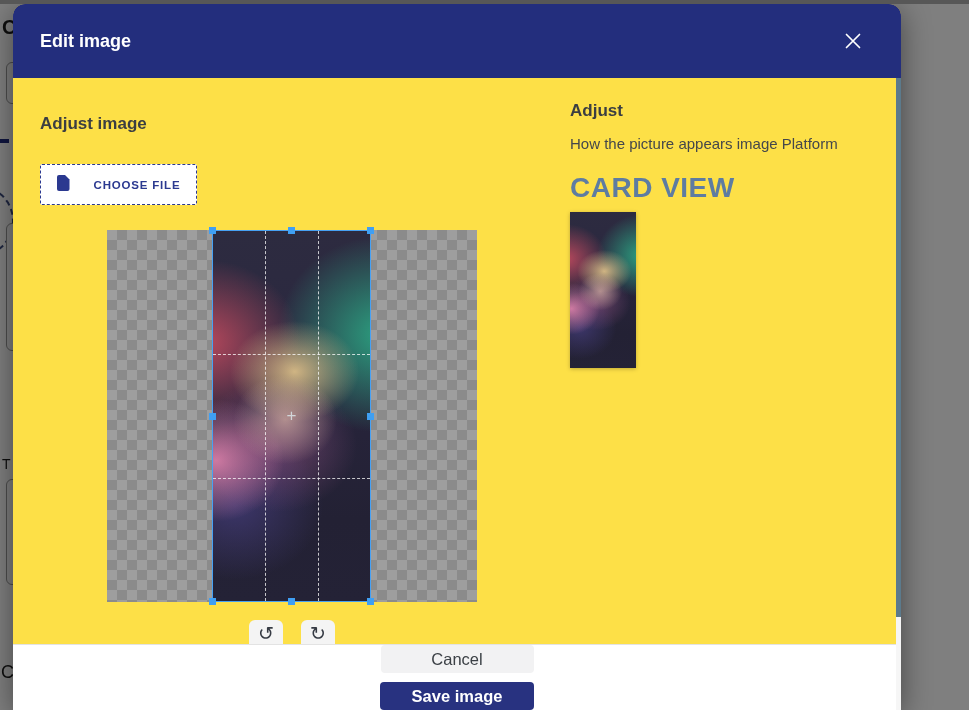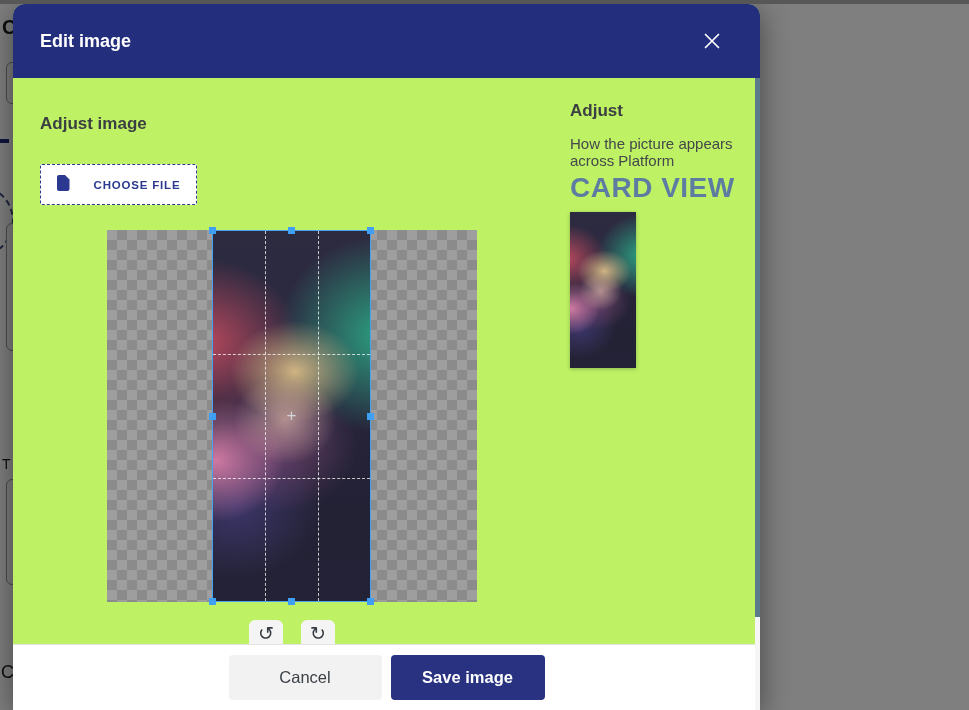--- a/index.html
+++ b/index.html
@@ -10,21 +10,21 @@
   .backdrop { position:absolute; inset:0; background:#fff; }
   .bg-frag { position:absolute; color:#1c1c1c; font-weight:700; }
   .bg-box { position:absolute; border:1px solid #9a9a9a; border-radius:6px; background:#fdfdfd; }
   .bg-dash { position:absolute; left:0; top:139px; width:9px; height:4px; background:#1f2b7e; }
   .bg-dashed-circle { position:absolute; left:-52px; top:186px; width:66px; height:70px;
     border:2px dashed #3d4c80; border-radius:50%; }
   .overlay { position:absolute; inset:0; background:rgba(0,0,0,0.5); }
   .top-strip { position:absolute; left:0; top:0; width:969px; height:4px; background:#575757; z-index:5; }
 
   
-  .modal { position:absolute; left:13px; top:4px; width:747px; height:706px; background:#bef264;
+  .modal { position:absolute; left:13px; top:4px; width:888px; height:706px; background:#fde047;
     border-radius:12px 12px 0 0; overflow:hidden; z-index:4; box-shadow:0 6px 30px rgba(0,0,0,.45); }
   .modal-header { position:absolute; left:0; top:0; right:0; height:74px; background:#232e7d;
     display:flex; align-items:center; padding:0 27px; }
   .modal-title { color:#fff; font-size:18px; font-weight:700; }
   .close-btn { position:absolute; right:38px; top:28px; width:20px; height:20px; cursor:pointer;
     display:flex; align-items:center; justify-content:center; background:none; border:none; }
 
   
   .col-heading { position:absolute; font-size:17px; font-weight:700; color:#3b3e42; }
   .col-desc { position:absolute; font-size:15px; color:#44474b; }
@@ -77,21 +77,21 @@
   .rot-icon { font-family:"DejaVu Sans",sans-serif; font-size:19px; color:#363b44; line-height:27px; }
 
   
   .card-view-label { position:absolute; left:557px; top:168px; font-size:28px; font-weight:700;
     letter-spacing:0.5px; color:#5e7ca1; }
   .preview-img { position:absolute; left:557px; top:208px; width:66px; height:156px;
     box-shadow:0 1px 4px rgba(0,0,0,0.25); }
 
   
   .modal-footer { position:absolute; left:0; right:0; top:640px; height:66px; background:#fff;
-    border-top:1px solid #e3e3e3; display:flex; align-items:center; justify-content:center; gap:9px; }
+    border-top:1px solid #e3e3e3; display:flex; align-items:center; justify-content:center; gap:9px;flex-direction:column; }
   .btn { height:45px; border:none; border-radius:4px; font-size:16.5px; cursor:pointer;
     font-family:"Liberation Sans","DejaVu Sans",sans-serif; }
   .btn-cancel { width:153px; background:#f2f2f3; color:#3c4146; font-weight:400; }
   .btn-save { width:154px; background:#283280; color:#fff; font-weight:700; }
 
   
   .modal-scrollbar { position:absolute; right:0; top:74px; bottom:0; width:5px; background:#f6f6f6; }
   .modal-scroll-thumb { position:absolute; top:0; left:0; width:5px; height:539px; background:#5b7a8c; }
 </style>
 </head>
@@ -155,21 +155,21 @@
   </div>
 
   <button class="rot-btn rot-left">
     <span class="rot-icon">↺</span>
   </button>
   <button class="rot-btn rot-right">
     <span class="rot-icon">↻</span>
   </button>
 
   <div class="col-heading" style="left:557px; top:97px;">Adjust</div>
-  <div class="col-desc" style="left:557px; top:131px;">How the picture appears across Platform</div>
+  <div class="col-desc" style="left:557px; top:131px;">How the picture appears image Platform</div>
   <div class="card-view-label">CARD VIEW</div>
   <div class="preview-img aurora"></div>
 
   <div class="modal-footer">
     <button class="btn btn-cancel">Cancel</button>
     <button class="btn btn-save">Save image</button>
   </div>
 
   <div class="modal-scrollbar">
     <div class="modal-scroll-thumb"></div>

